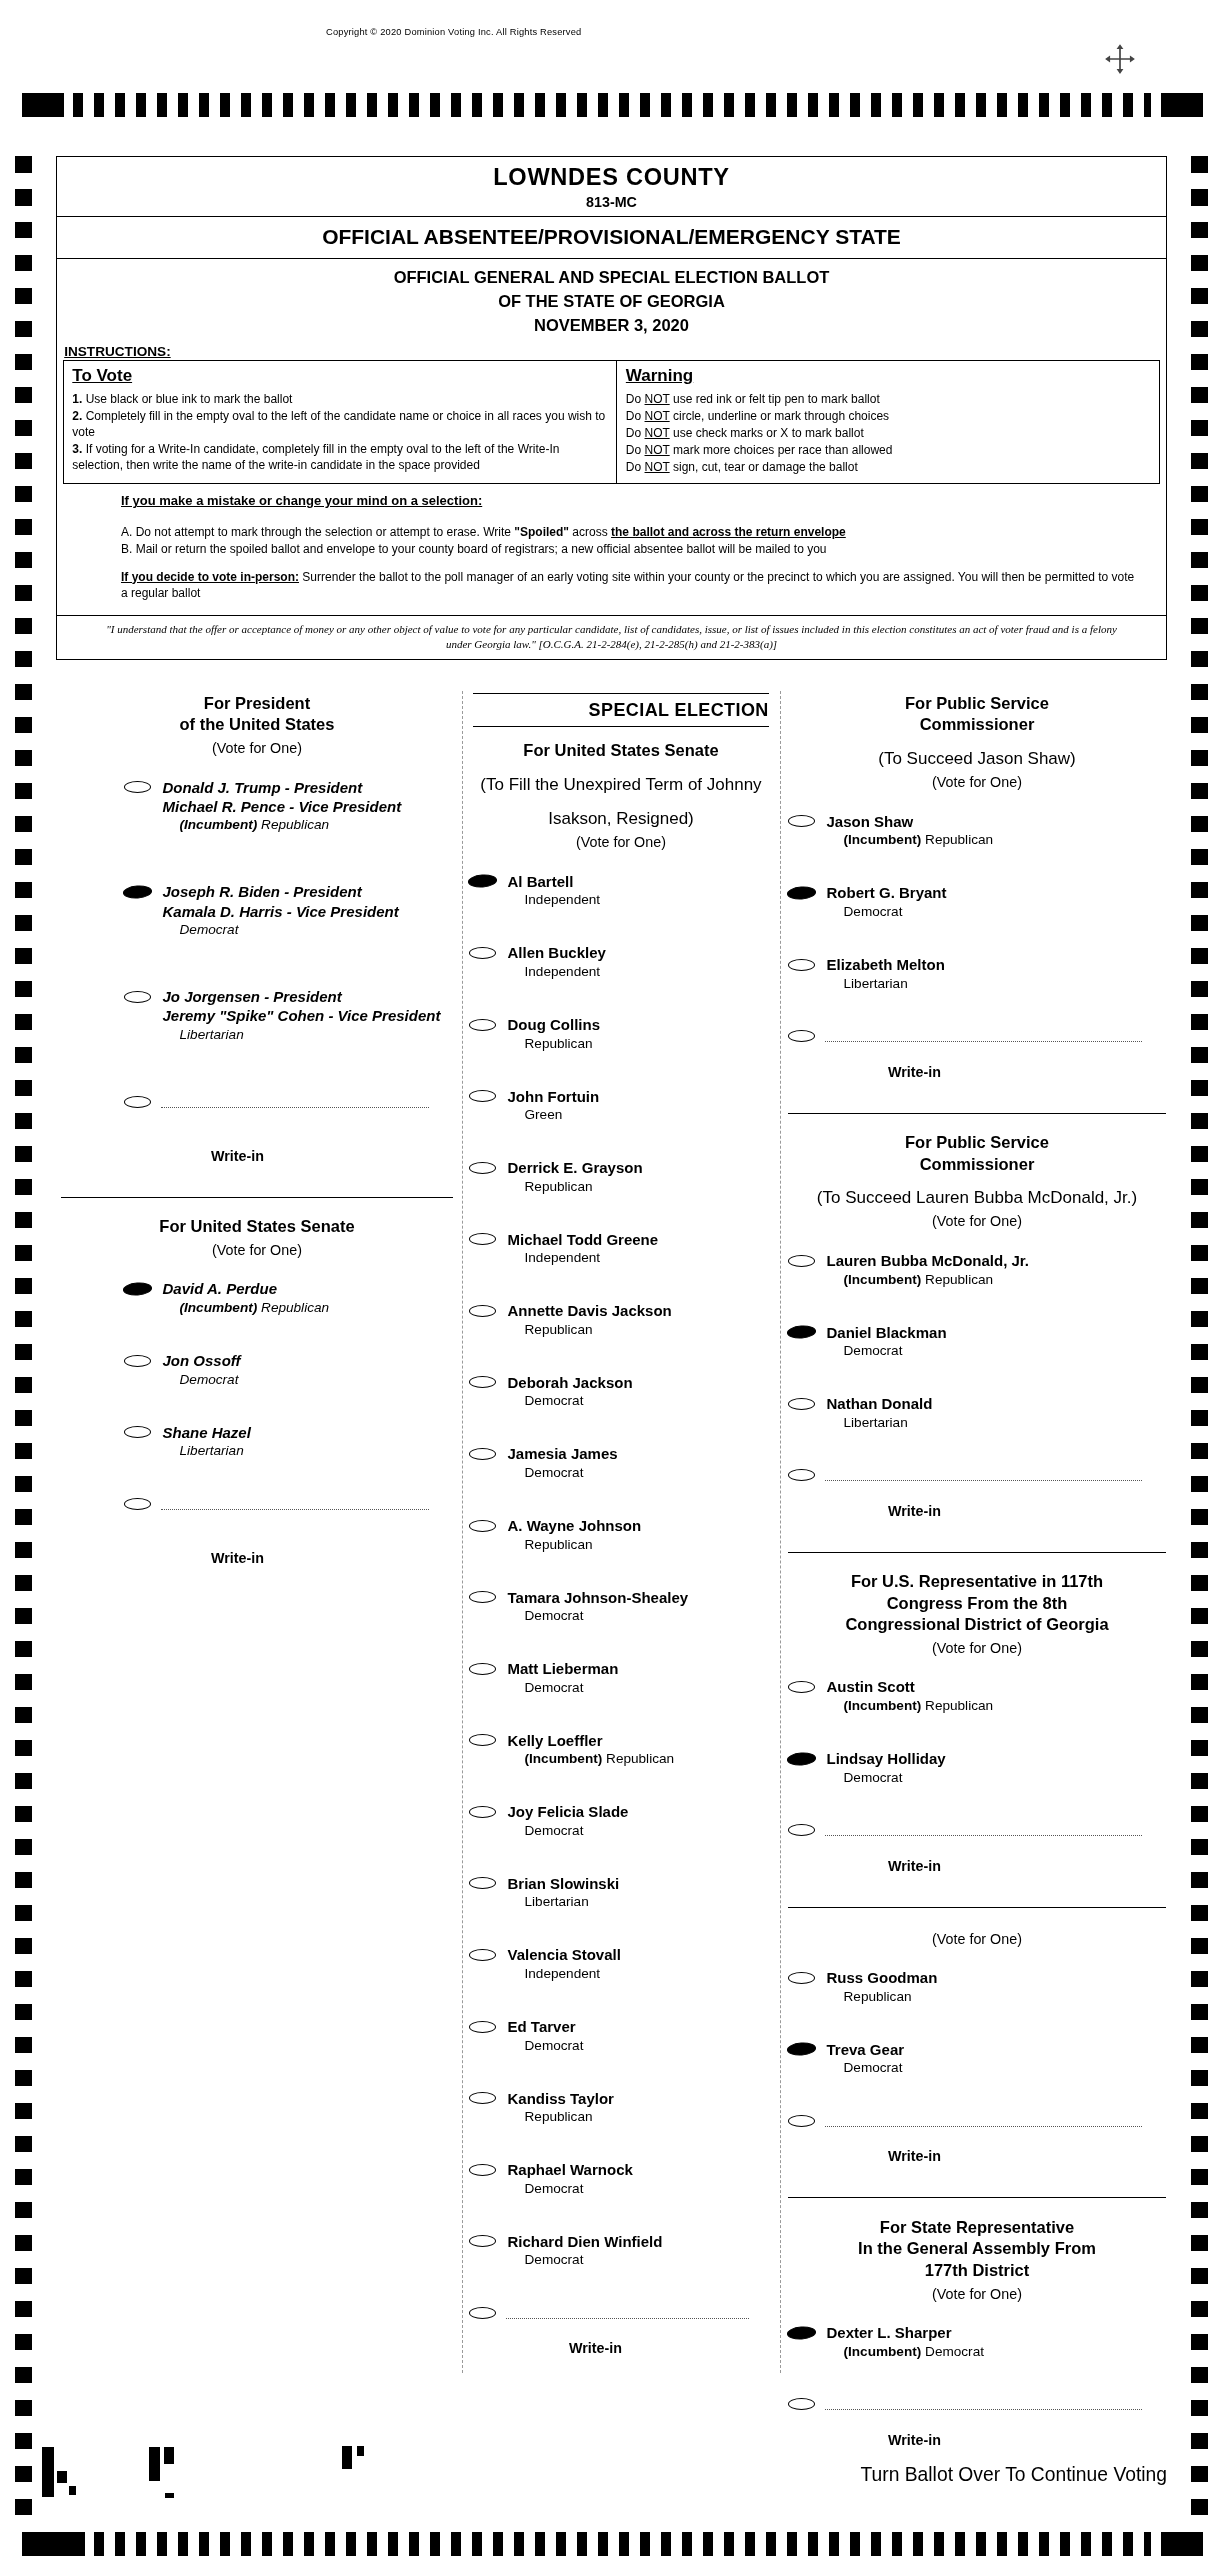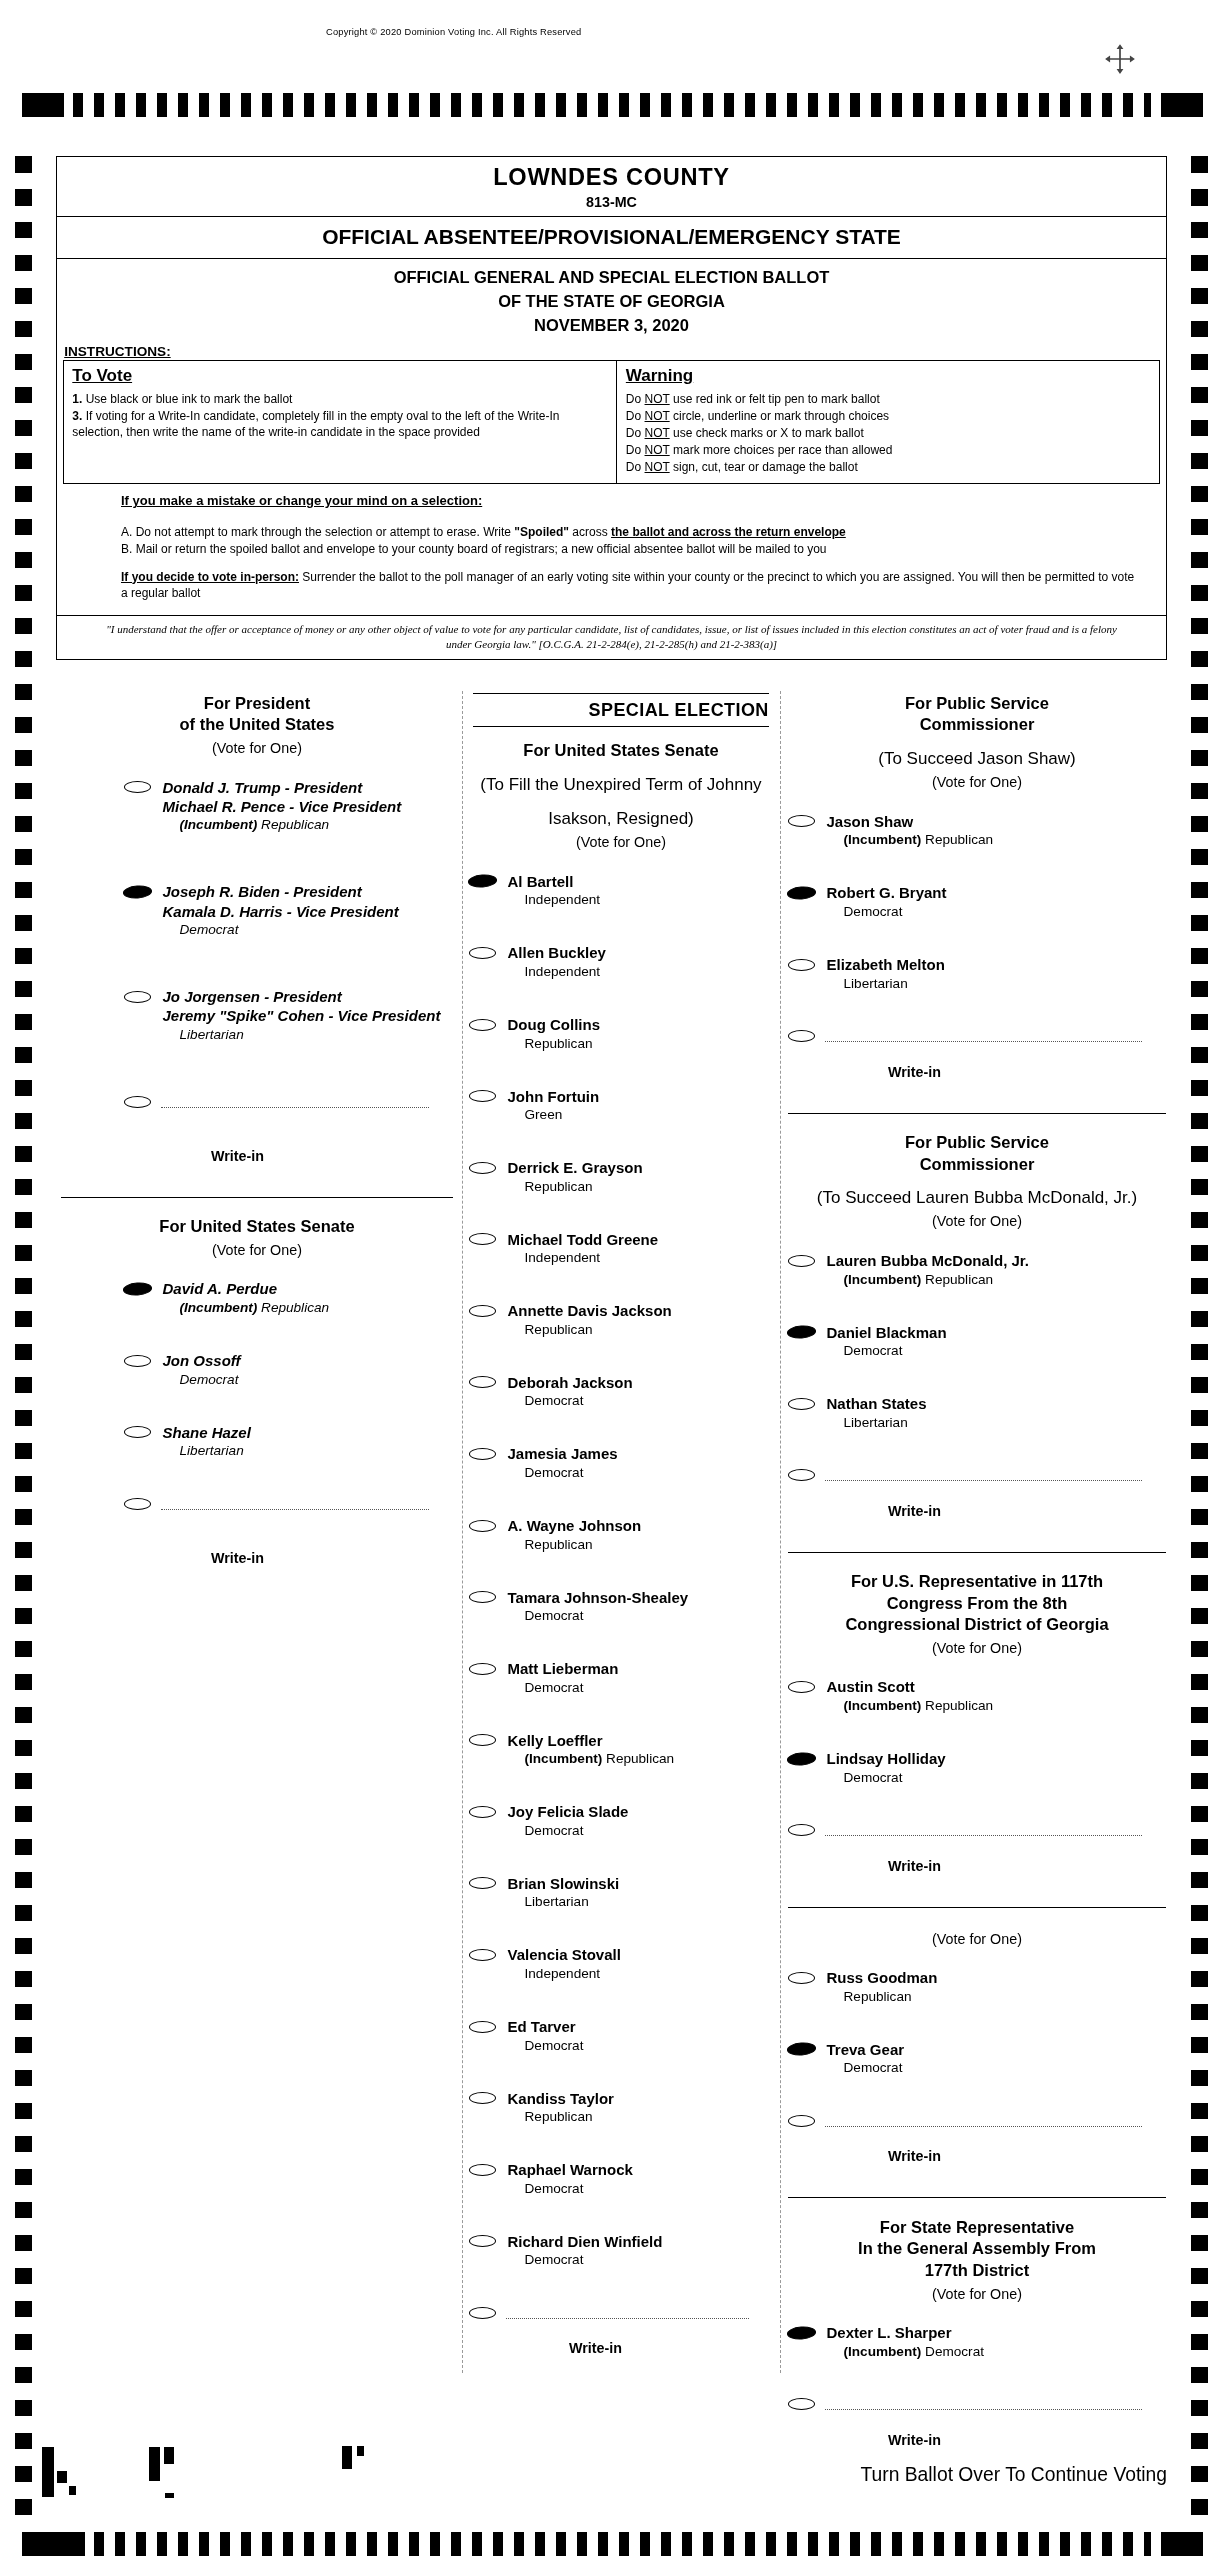--- a/index.html
+++ b/index.html
@@ -112,20 +112,21 @@
       <div>OFFICIAL GENERAL AND SPECIAL ELECTION BALLOT</div>
       <div>OF THE STATE OF GEORGIA</div>
       <div>NOVEMBER 3, 2020</div>
     </div>
     <div class="inst-label">INSTRUCTIONS:</div>
     <div class="votebox">
       <div class="cell cell-tovote">
         <div class="cell-title">To Vote</div>
         <div>
             <div class="inst-item"><b>1.</b> Use black or blue ink to mark the ballot</div>
+            <div class="inst-item"><b>2.</b> Completely fill in the empty oval to the left of the candidate name or choice in all races you wish to vote</div>
             <div class="inst-item"><b>3.</b> If voting for a Write-In candidate, completely fill in the empty oval to the left of the Write-In selection, then write the name of the write-in candidate in the space provided</div>
           </div>
       </div>
       <div class="cell cell-warning">
         <div class="cell-title">Warning</div>
         <div>
             <div class="inst-item">Do <u>NOT</u> use red ink or felt tip pen to mark ballot</div>
             <div class="inst-item">Do <u>NOT</u> circle, underline or mark through choices</div>
             <div class="inst-item">Do <u>NOT</u> use check marks or X to mark ballot</div>
             <div class="inst-item">Do <u>NOT</u> mark more choices per race than allowed</div>
@@ -436,21 +437,21 @@
         <div class="cand">
           <span class="oval filled"></span>
           <div class="cand-text">
             <div class="name">Daniel Blackman</div>
             <div class="party">Democrat</div>
           </div>
         </div>
         <div class="cand">
           <span class="oval"></span>
           <div class="cand-text">
-            <div class="name">Nathan States</div>
+            <div class="name">Nathan Donald</div>
             <div class="party">Libertarian</div>
           </div>
         </div>
         <div class="writein">
           <div class="wi-row">
             <span class="oval"></span>
             <span class="wi-line"></span>
           </div>
           <div class="wi-label">Write-in</div>
         </div>

